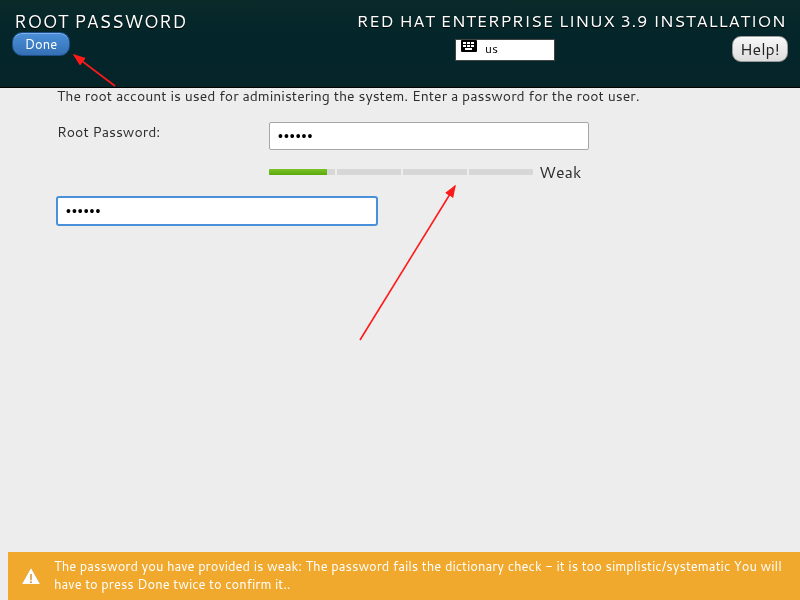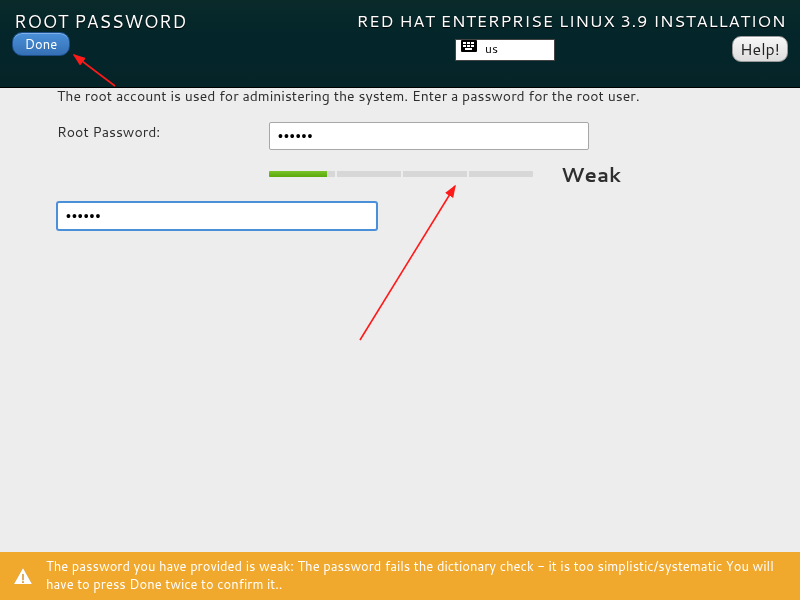--- a/index.html
+++ b/index.html
@@ -124,29 +124,29 @@
     overflow: hidden;
   }
   .strength-bar .seg-divider {
     position:absolute; top:0; bottom:0; width:2px; background:#ededed;
   }
   .strength-bar .fill {
     position:absolute; left:0; top:0; bottom:0;
     background: linear-gradient(#7ac328,#5aa80b);
   }
   .strength-label {
-    margin-left: 28px;
-    font-weight: bold;
-    font-size: 20px;
+    margin-left: 6px;
+    font-weight: normal;
+    font-size: 16px;
   }
 
   
   .warning-bar {
     position: absolute;
-    left: 0; right: 0; bottom: 0;
+    left: 8px; right: 0; bottom: 0;
     height: 48px;
     background: #f0a82d;
     color: #fff;
     display: flex;
     align-items: center;
     padding: 6px 14px;
     font-size: 13px;
     line-height: 1.35;
   }
   .warning-bar .warn-icon {

